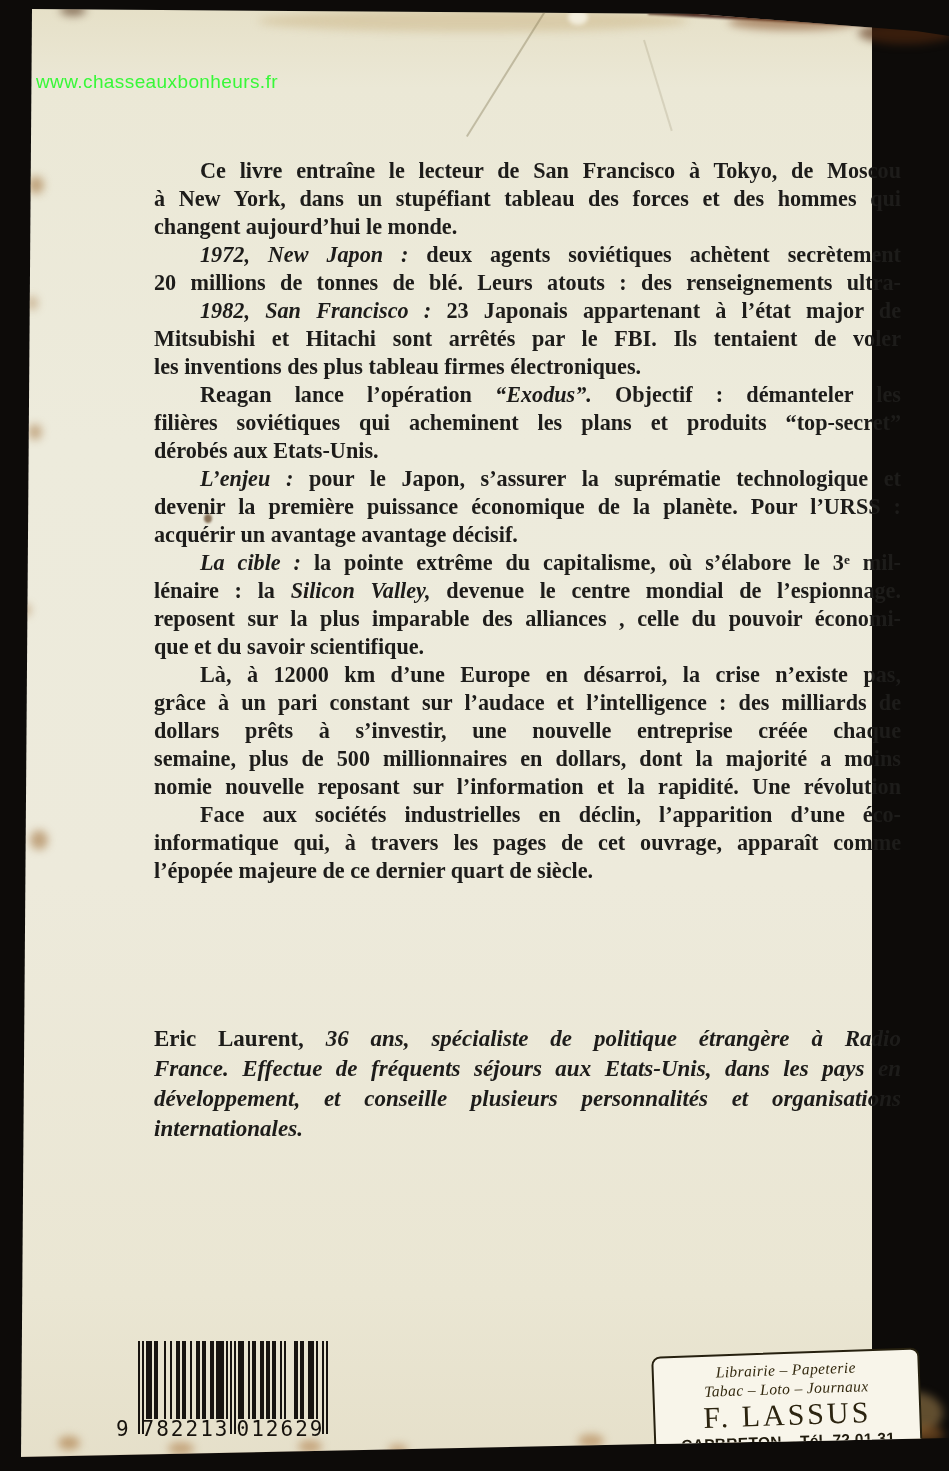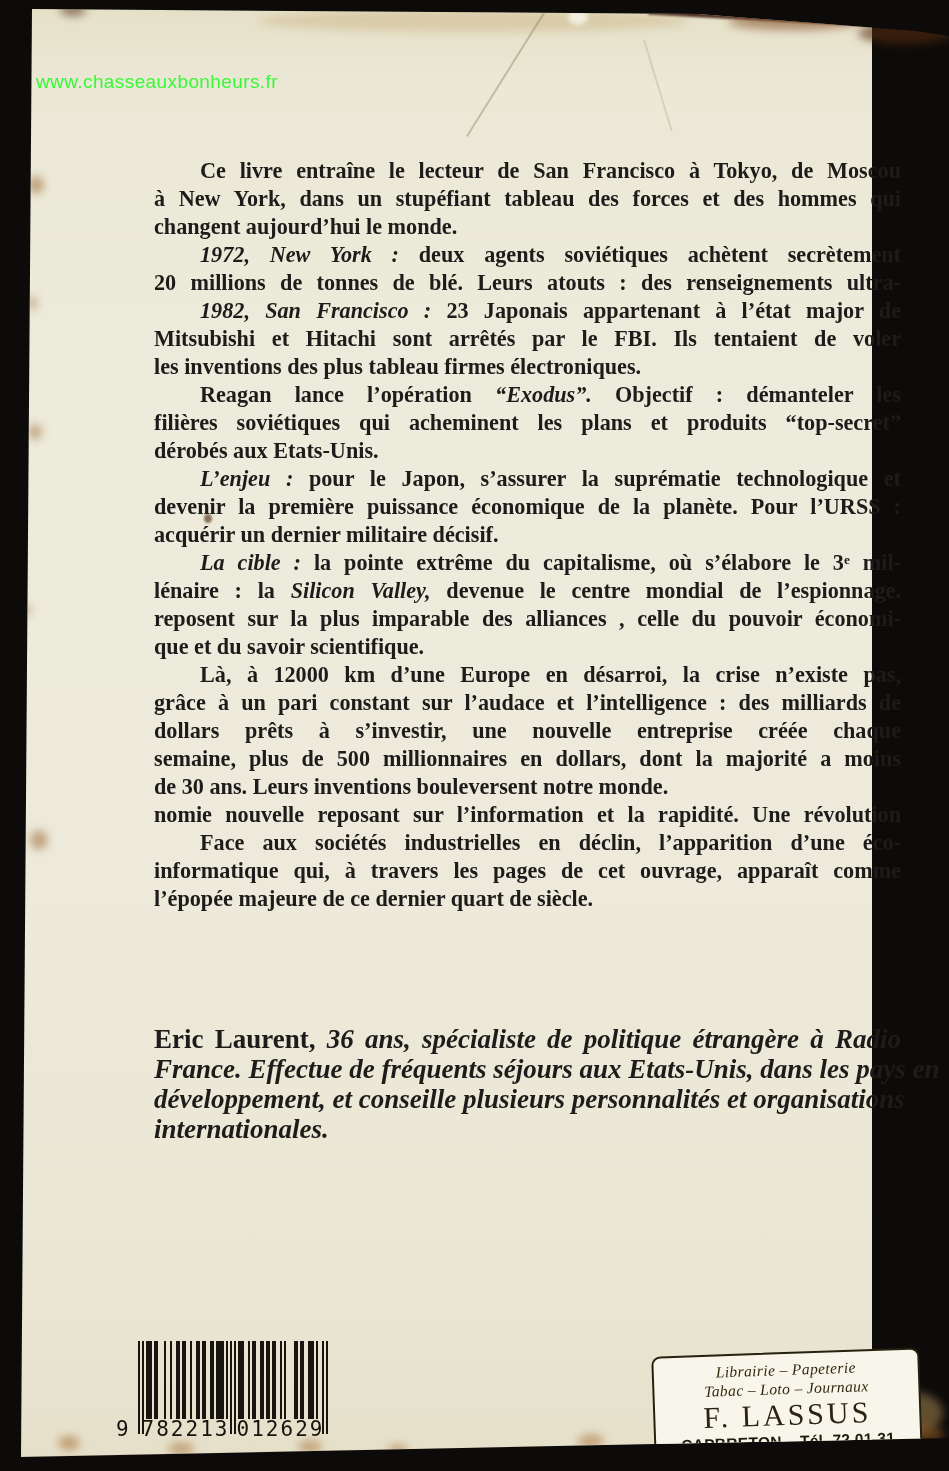--- a/index.html
+++ b/index.html
@@ -24,21 +24,21 @@
     font-family:"Liberation Sans",sans-serif;
     font-size:19px;color:#38f838;letter-spacing:.4px;
   }
 
   
   .textblock{
     position:absolute;left:114px;width:747px;
     color:#1d1c1a;font-weight:700;margin-left:32px;
   }
   #body-text{top:157px;font-size:22.2px;line-height:28px;}
-  #author-text{top:1024px;font-size:27px;line-height:30px;}
+  #author-text{top:1024px;font-size:23px;line-height:30px;}
   .line{white-space:nowrap;text-align:justify;text-align-last:justify;}
   .line.last{text-align-last:left;}
   .line.indent{text-indent:46px;}
   .it{font-style:italic;}
   .line sup{font-size:.6em;line-height:0;vertical-align:baseline;position:relative;top:-.45em;}
 
   
   .barcode{position:absolute;left:108px;top:1341px;width:212px;height:104px;}
   .bars{position:absolute;left:22px;top:0;width:190px;display:flex;align-items:flex-start;}
   .bars span{width:2px;flex:0 0 2px;height:78px;}
@@ -93,40 +93,39 @@
   <div class="stain" style="left:875px;top:1392px;width:60px;height:42px;background:rgba(200,160,95,.45);"></div>
   <div class="stain" style="left:900px;top:1425px;width:36px;height:18px;background:rgba(150,95,40,.55);"></div>
   <div class="edge-strip" style="left:-8px;right:-8px;bottom:10px;height:13px;background:linear-gradient(180deg,rgba(80,30,14,0) 0%,#53220f 45%,#2a0f06 100%);transform:rotate(-1.1deg);"></div>
 
   <div class="watermark">www.chasseauxbonheurs.fr</div>
 
   <div class="textblock" id="body-text">
       <div class="line indent"><span>Ce livre entraîne le lecteur de San Francisco à Tokyo, de Moscou</span></div>
       <div class="line"><span>à New York, dans un stupéfiant tableau des forces et des hommes qui</span></div>
       <div class="line last"><span>changent aujourd’hui le monde.</span></div>
-      <div class="line indent"><span class="it">1972, New York :</span><span> deux agents soviétiques achètent secrètement</span></div>
+      <div class="line indent"><span class="it">1972, New Japon :</span><span> deux agents soviétiques achètent secrètement</span></div>
       <div class="line"><span>20 millions de tonnes de blé. Leurs atouts : des renseignements ultra-</span></div>
       <div class="line indent"><span class="it">1982, San Francisco :</span><span> 23 Japonais appartenant à l’état major de</span></div>
       <div class="line"><span>Mitsubishi et Hitachi sont arrêtés par le FBI. Ils tentaient de voler</span></div>
       <div class="line last"><span>les inventions des plus tableau firmes électroniques.</span></div>
       <div class="line indent"><span>Reagan lance l’opération </span><span class="it">“Exodus”.</span><span> Objectif : démanteler les</span></div>
       <div class="line"><span>filières soviétiques qui acheminent les plans et produits “top-secret”</span></div>
       <div class="line last"><span>dérobés aux Etats-Unis.</span></div>
       <div class="line indent"><span class="it">L’enjeu :</span><span> pour le Japon, s’assurer la suprématie technologique et</span></div>
       <div class="line"><span>devenir la première puissance économique de la planète. Pour l’URSS :</span></div>
-      <div class="line last"><span>acquérir un dernier militaire décisif.</span></div>
+      <div class="line last"><span>acquérir un avantage avantage décisif.</span></div>
       <div class="line indent"><span class="it">La cible :</span><span> la pointe extrême du capitalisme, où s’élabore le 3</span><sup>e</sup><span> mil-</span></div>
       <div class="line"><span>lénaire : la </span><span class="it">Silicon Valley,</span><span> devenue le centre mondial de l’espionnage.</span></div>
       <div class="line"><span>reposent sur la plus imparable des alliances , celle du pouvoir économi-</span></div>
       <div class="line last"><span>que et du savoir scientifique.</span></div>
       <div class="line indent"><span>Là, à 12000 km d’une Europe en désarroi, la crise n’existe pas,</span></div>
       <div class="line"><span>grâce à un pari constant sur l’audace et l’intelligence : des milliards de</span></div>
       <div class="line"><span>dollars prêts à s’investir, une nouvelle entreprise créée chaque</span></div>
       <div class="line"><span>semaine, plus de 500 millionnaires en dollars, dont la majorité a moins</span></div>
-      <div class="line last"><span>de 30 ans. Leurs inventions bouleversent notre monde.</span></div>
       <div class="line"><span>nomie nouvelle reposant sur l’information et la rapidité. Une révolution</span></div>
       <div class="line indent"><span>Face aux sociétés industrielles en déclin, l’apparition d’une éco-</span></div>
       <div class="line"><span>informatique qui, à travers les pages de cet ouvrage, apparaît comme</span></div>
       <div class="line last"><span>l’épopée majeure de ce dernier quart de siècle.</span></div>
     </div>
 
   <div class="textblock" id="author-text">
       <div class="line"><span>Eric Laurent, </span><span class="it">36 ans, spécialiste de politique étrangère à Radio</span></div>
       <div class="line"><span class="it">France. Effectue de fréquents séjours aux Etats-Unis, dans les pays en</span></div>
       <div class="line"><span class="it">développement, et conseille plusieurs personnalités et organisations</span></div>

